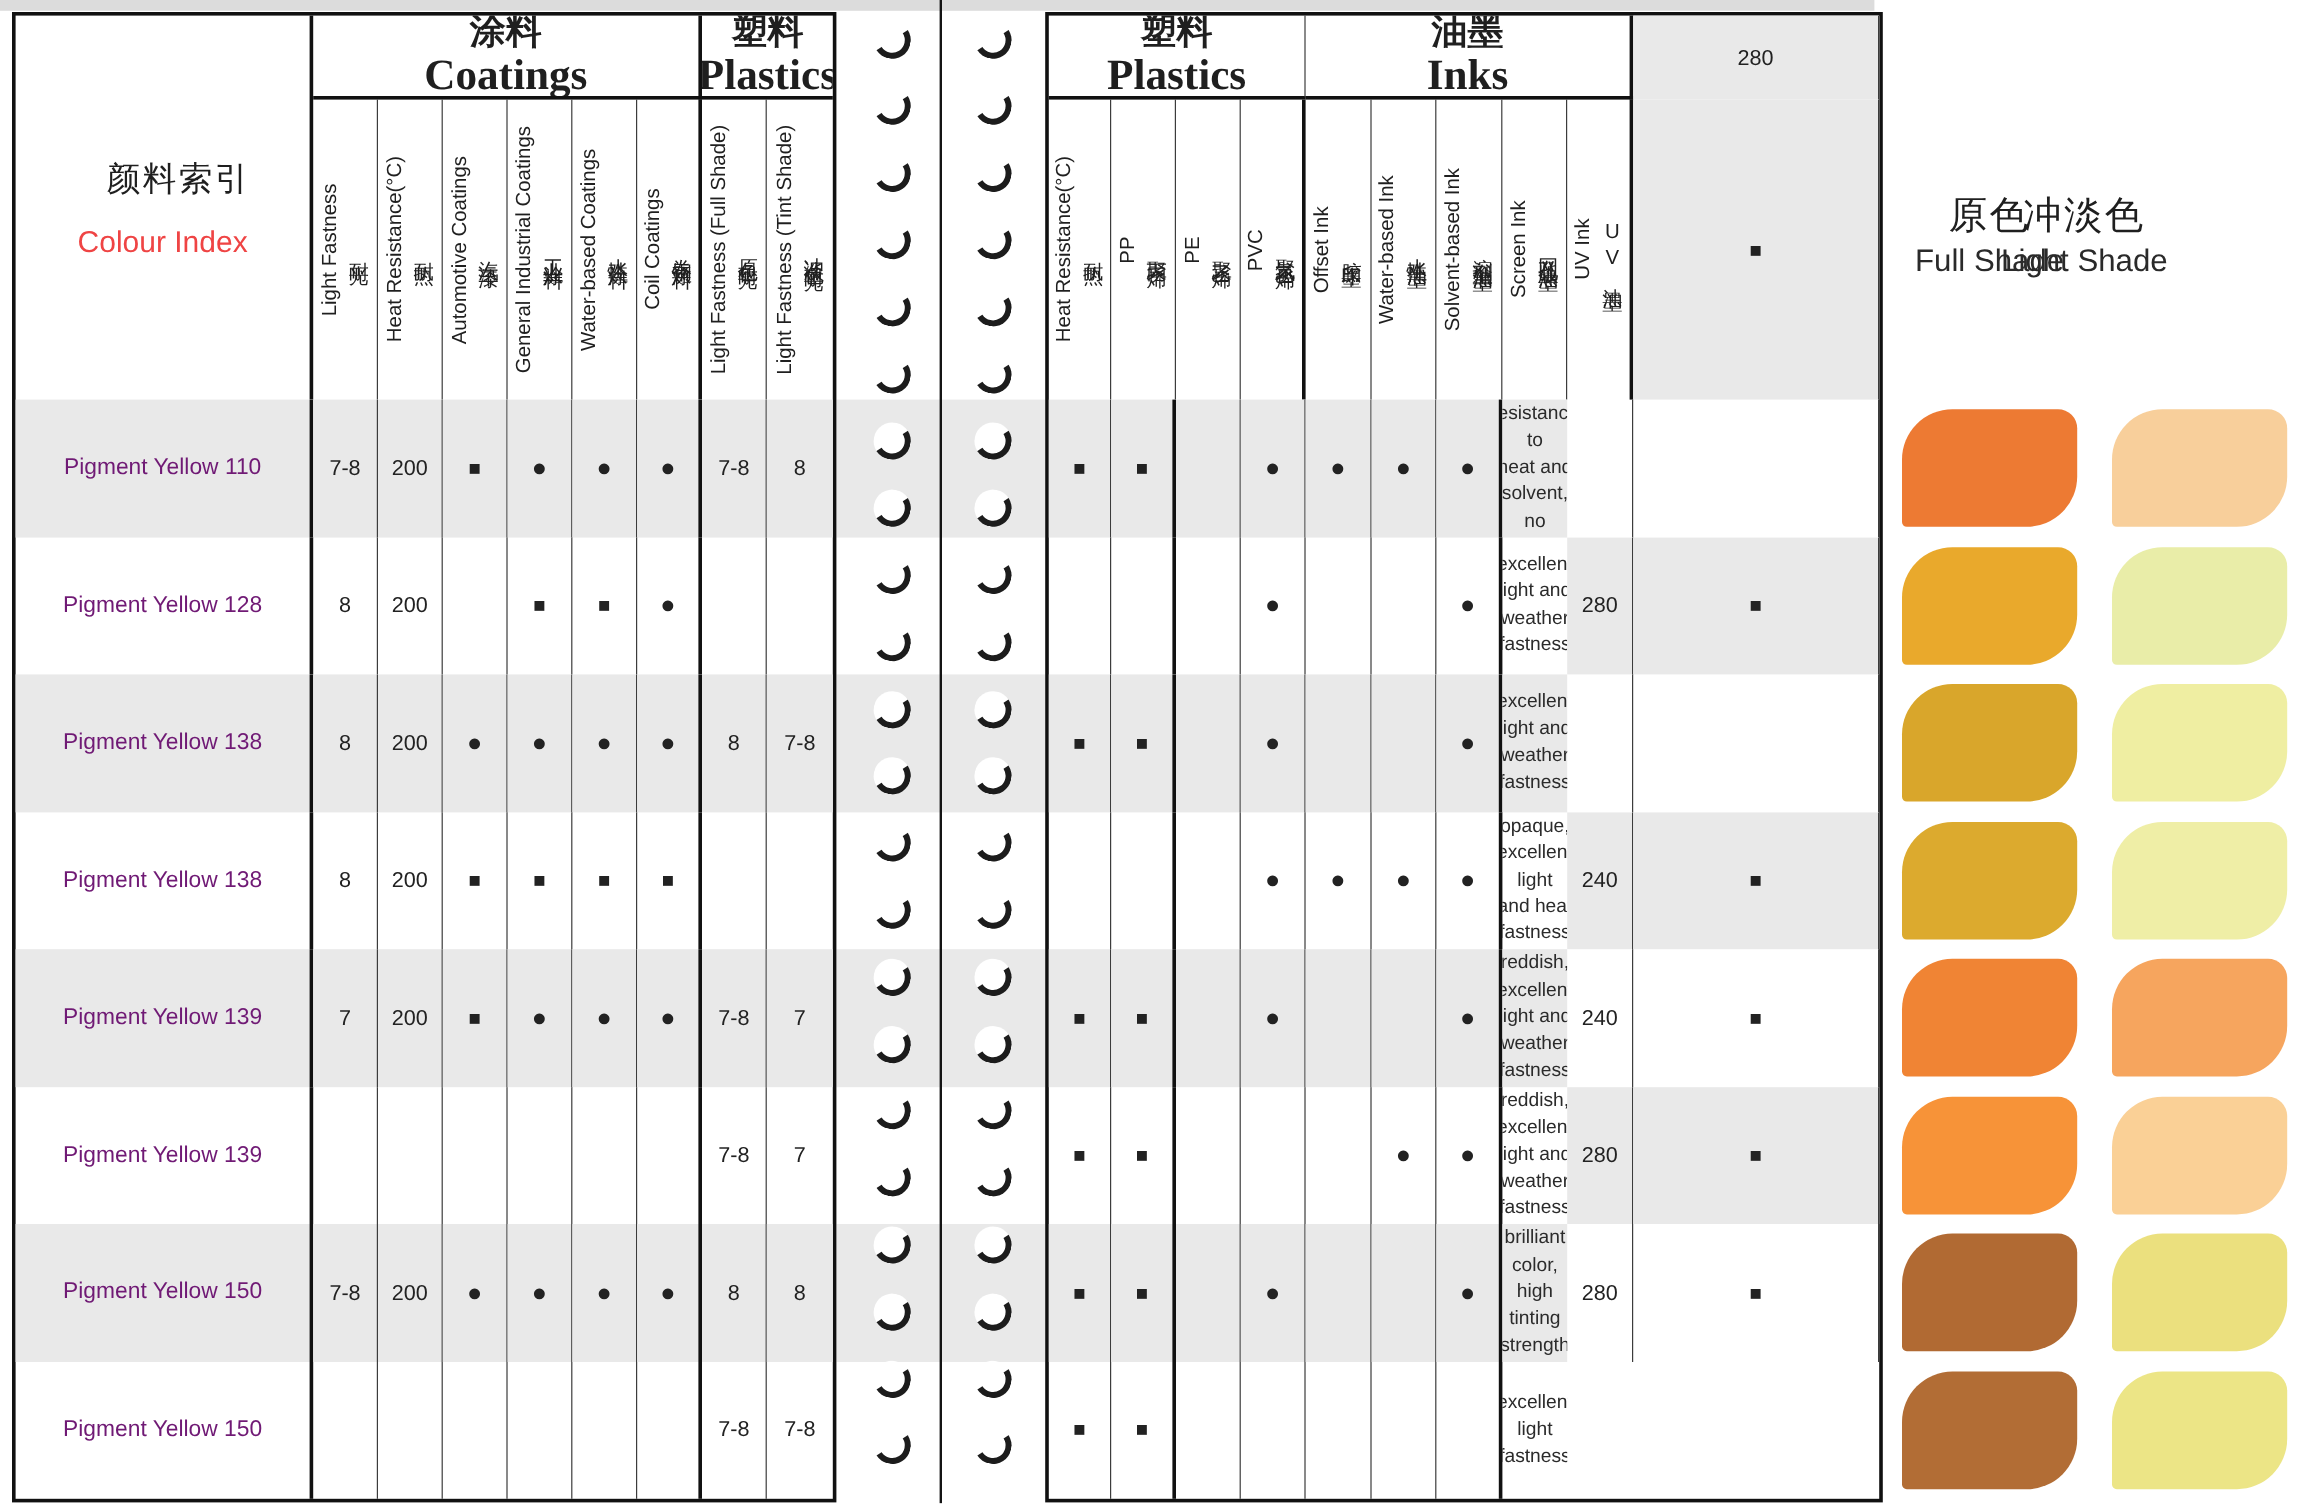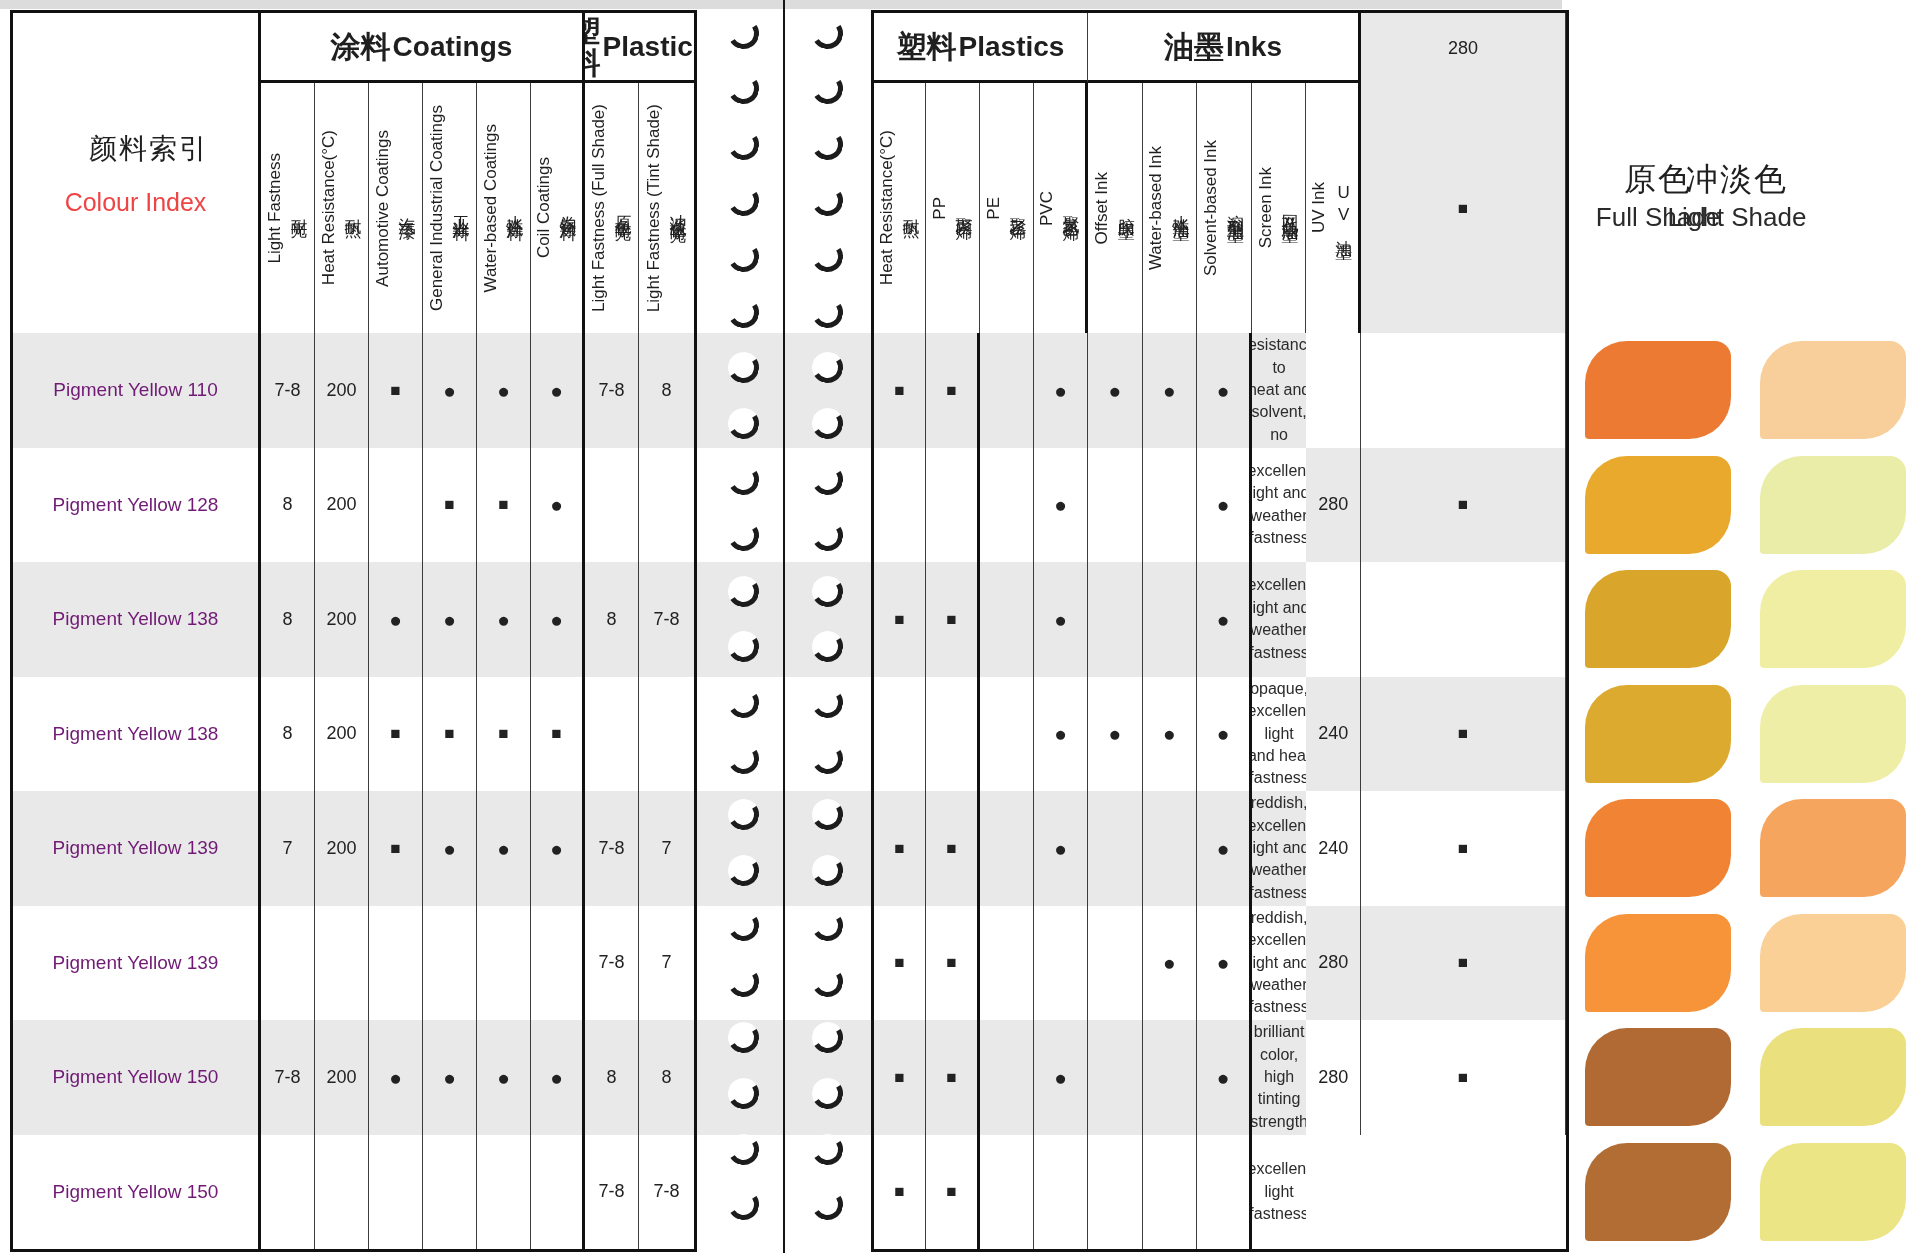--- a/index.html
+++ b/index.html
@@ -14,23 +14,23 @@
   .tbl{position:absolute;top:10px;display:grid;border:3px solid #111;background:#fff;z-index:1;}
   #left-table{left:10px;grid-template-columns:248px 54px 54px 54px 54px 54px 54px 54px 55px;
               grid-template-rows:70px 250px repeat(8,114.5px);}
   #right-table{left:871px;grid-template-columns:52px 54px 54px 54px 54.6px 54.6px 54.6px 54.6px 54.6px 205px;
                grid-template-rows:70px 250px repeat(8,114.5px);}
   .c{border-right:1px solid #3c3c3c;display:flex;align-items:center;justify-content:center;
      box-sizing:border-box;overflow:hidden;}
   .c.thick{border-right:3px solid #111;}
   .c.last{border-right:none;}
   .gray{background:#e9e9e9;}
-  .group{flex-direction:row;border-bottom:3px solid #111;line-height:1.05;gap:2px;}
+  .group{flex-direction:column;border-bottom:3px solid #111;line-height:1.05;gap:2px;font-family:Liberation Serif, serif;}
   .group .zh{font-size:30px;font-weight:700;}
-  .group .en{font-size:28px;font-weight:700;}
+  .group .en{font-size:36px;font-weight:700;}
   .bighead{flex-direction:column;gap:20px;}
   .bighead .zh{font-size:28px;letter-spacing:2px;margin-left:27px;}
   .bighead .en{font-size:25px;color:#ef4444;}
   .deschead{flex-direction:column;gap:18px;}
   .deschead .zh{font-size:32px;}
   .deschead .en{font-size:25px;color:#2a2a2a;}
   .vlabel{flex-direction:row;gap:3px;padding:8px 0;}
   .ven{writing-mode:vertical-rl;transform:rotate(180deg);font-size:17px;white-space:nowrap;}
   .vzh{writing-mode:vertical-rl;text-orientation:upright;font-size:17px;letter-spacing:3px;white-space:nowrap;}
   .name{font-size:19px;color:#701a75;}

